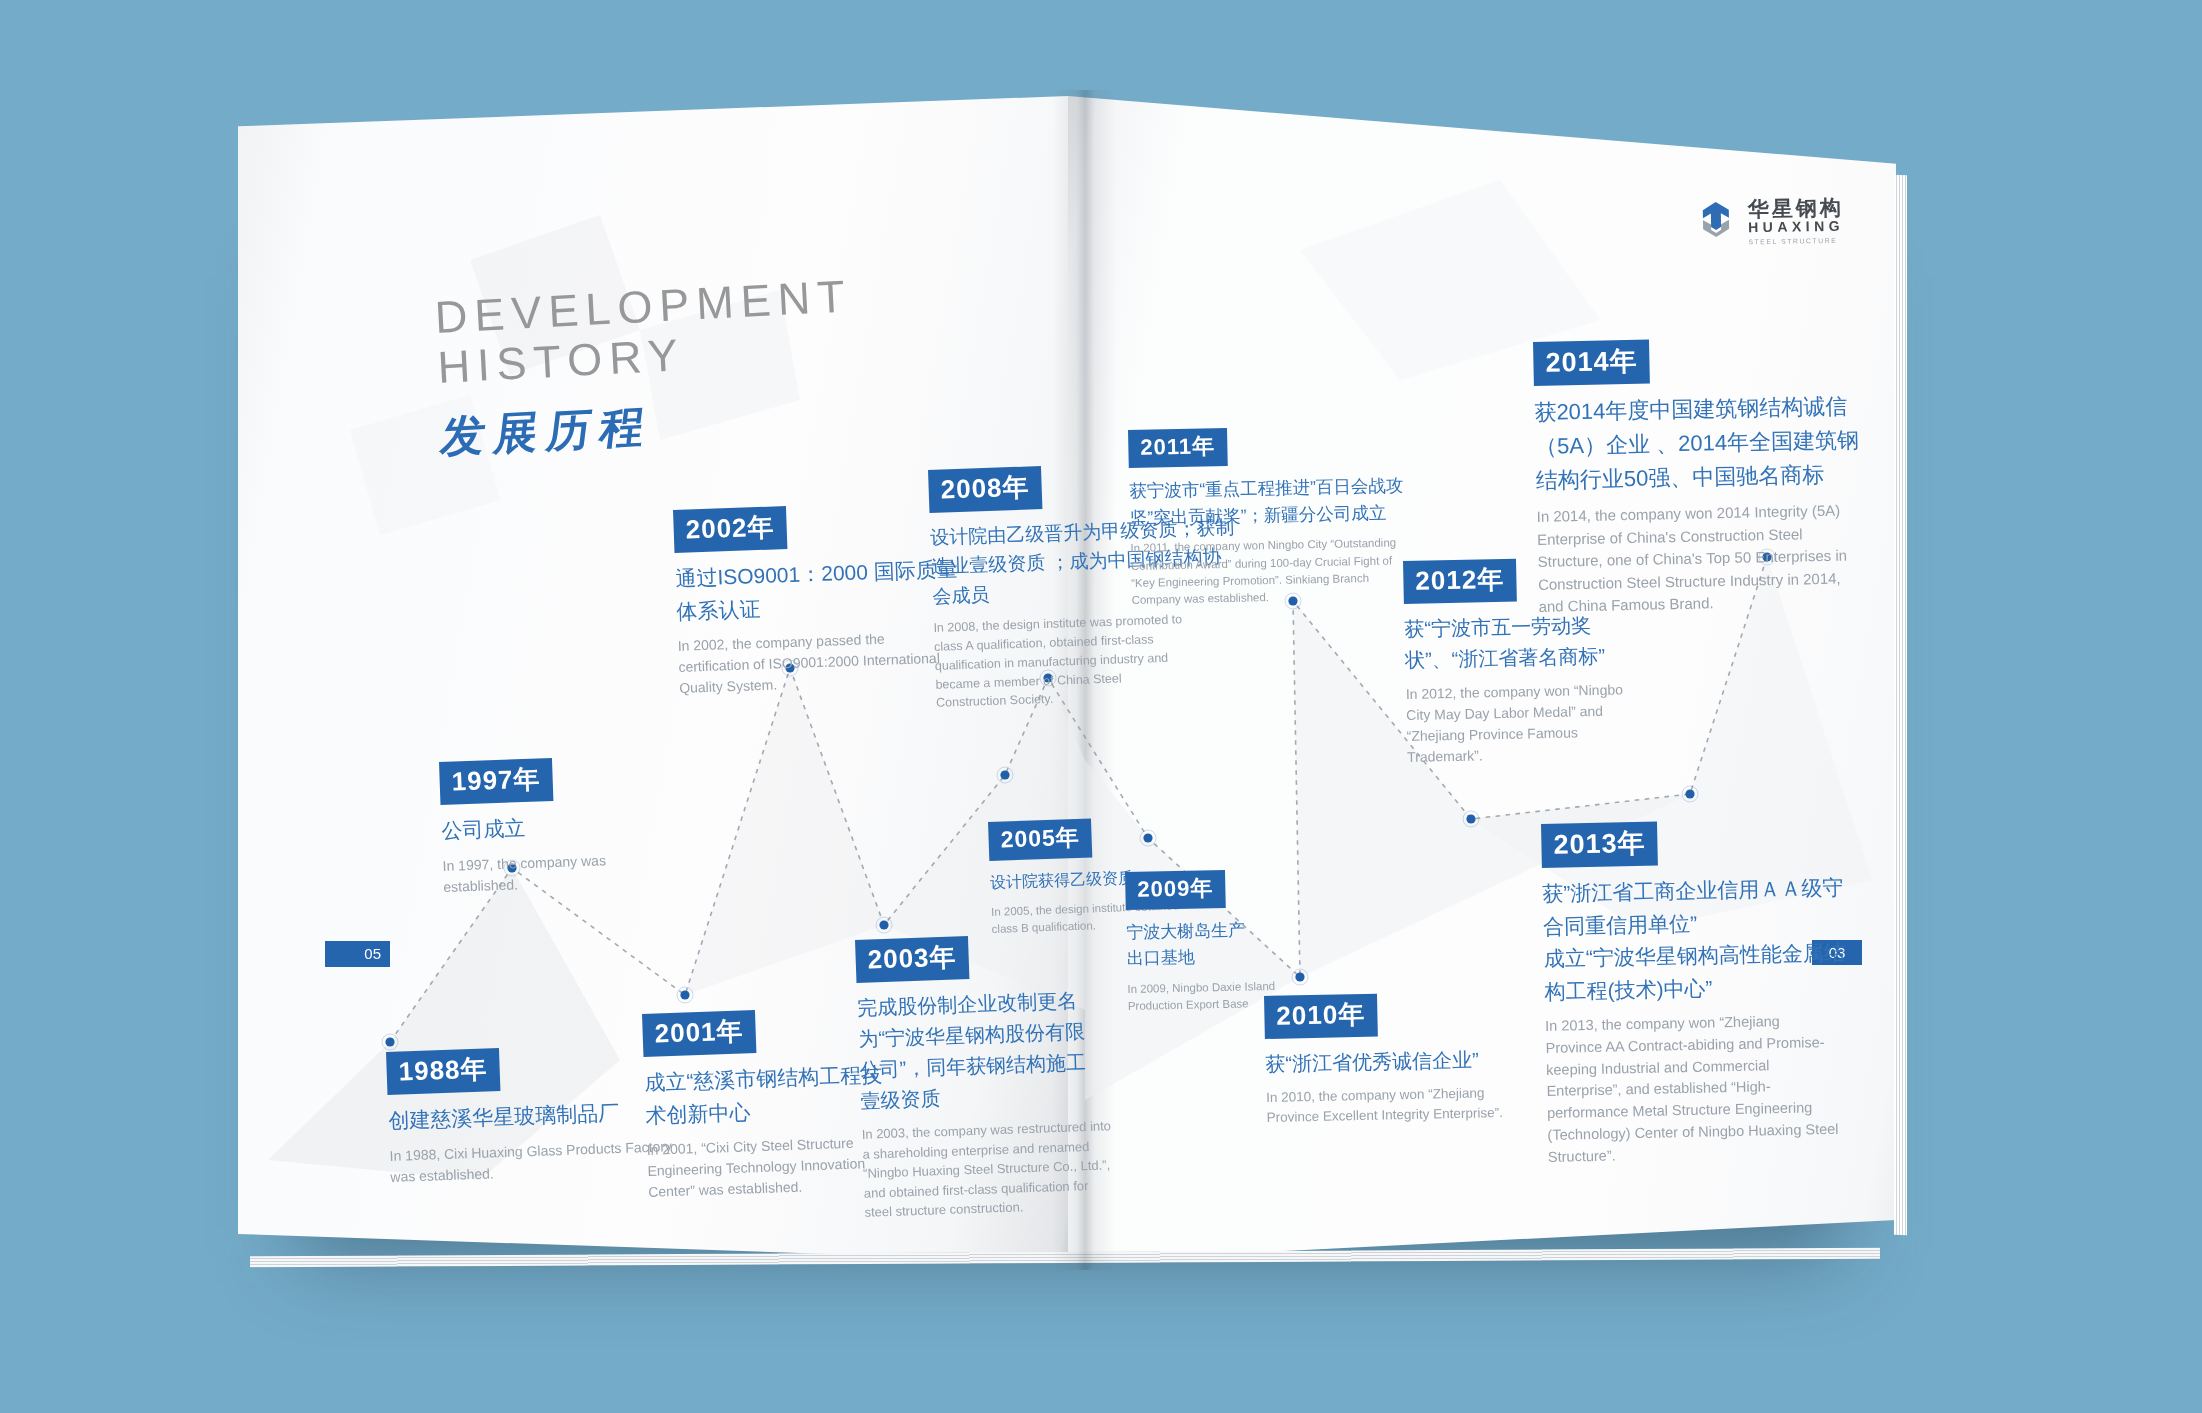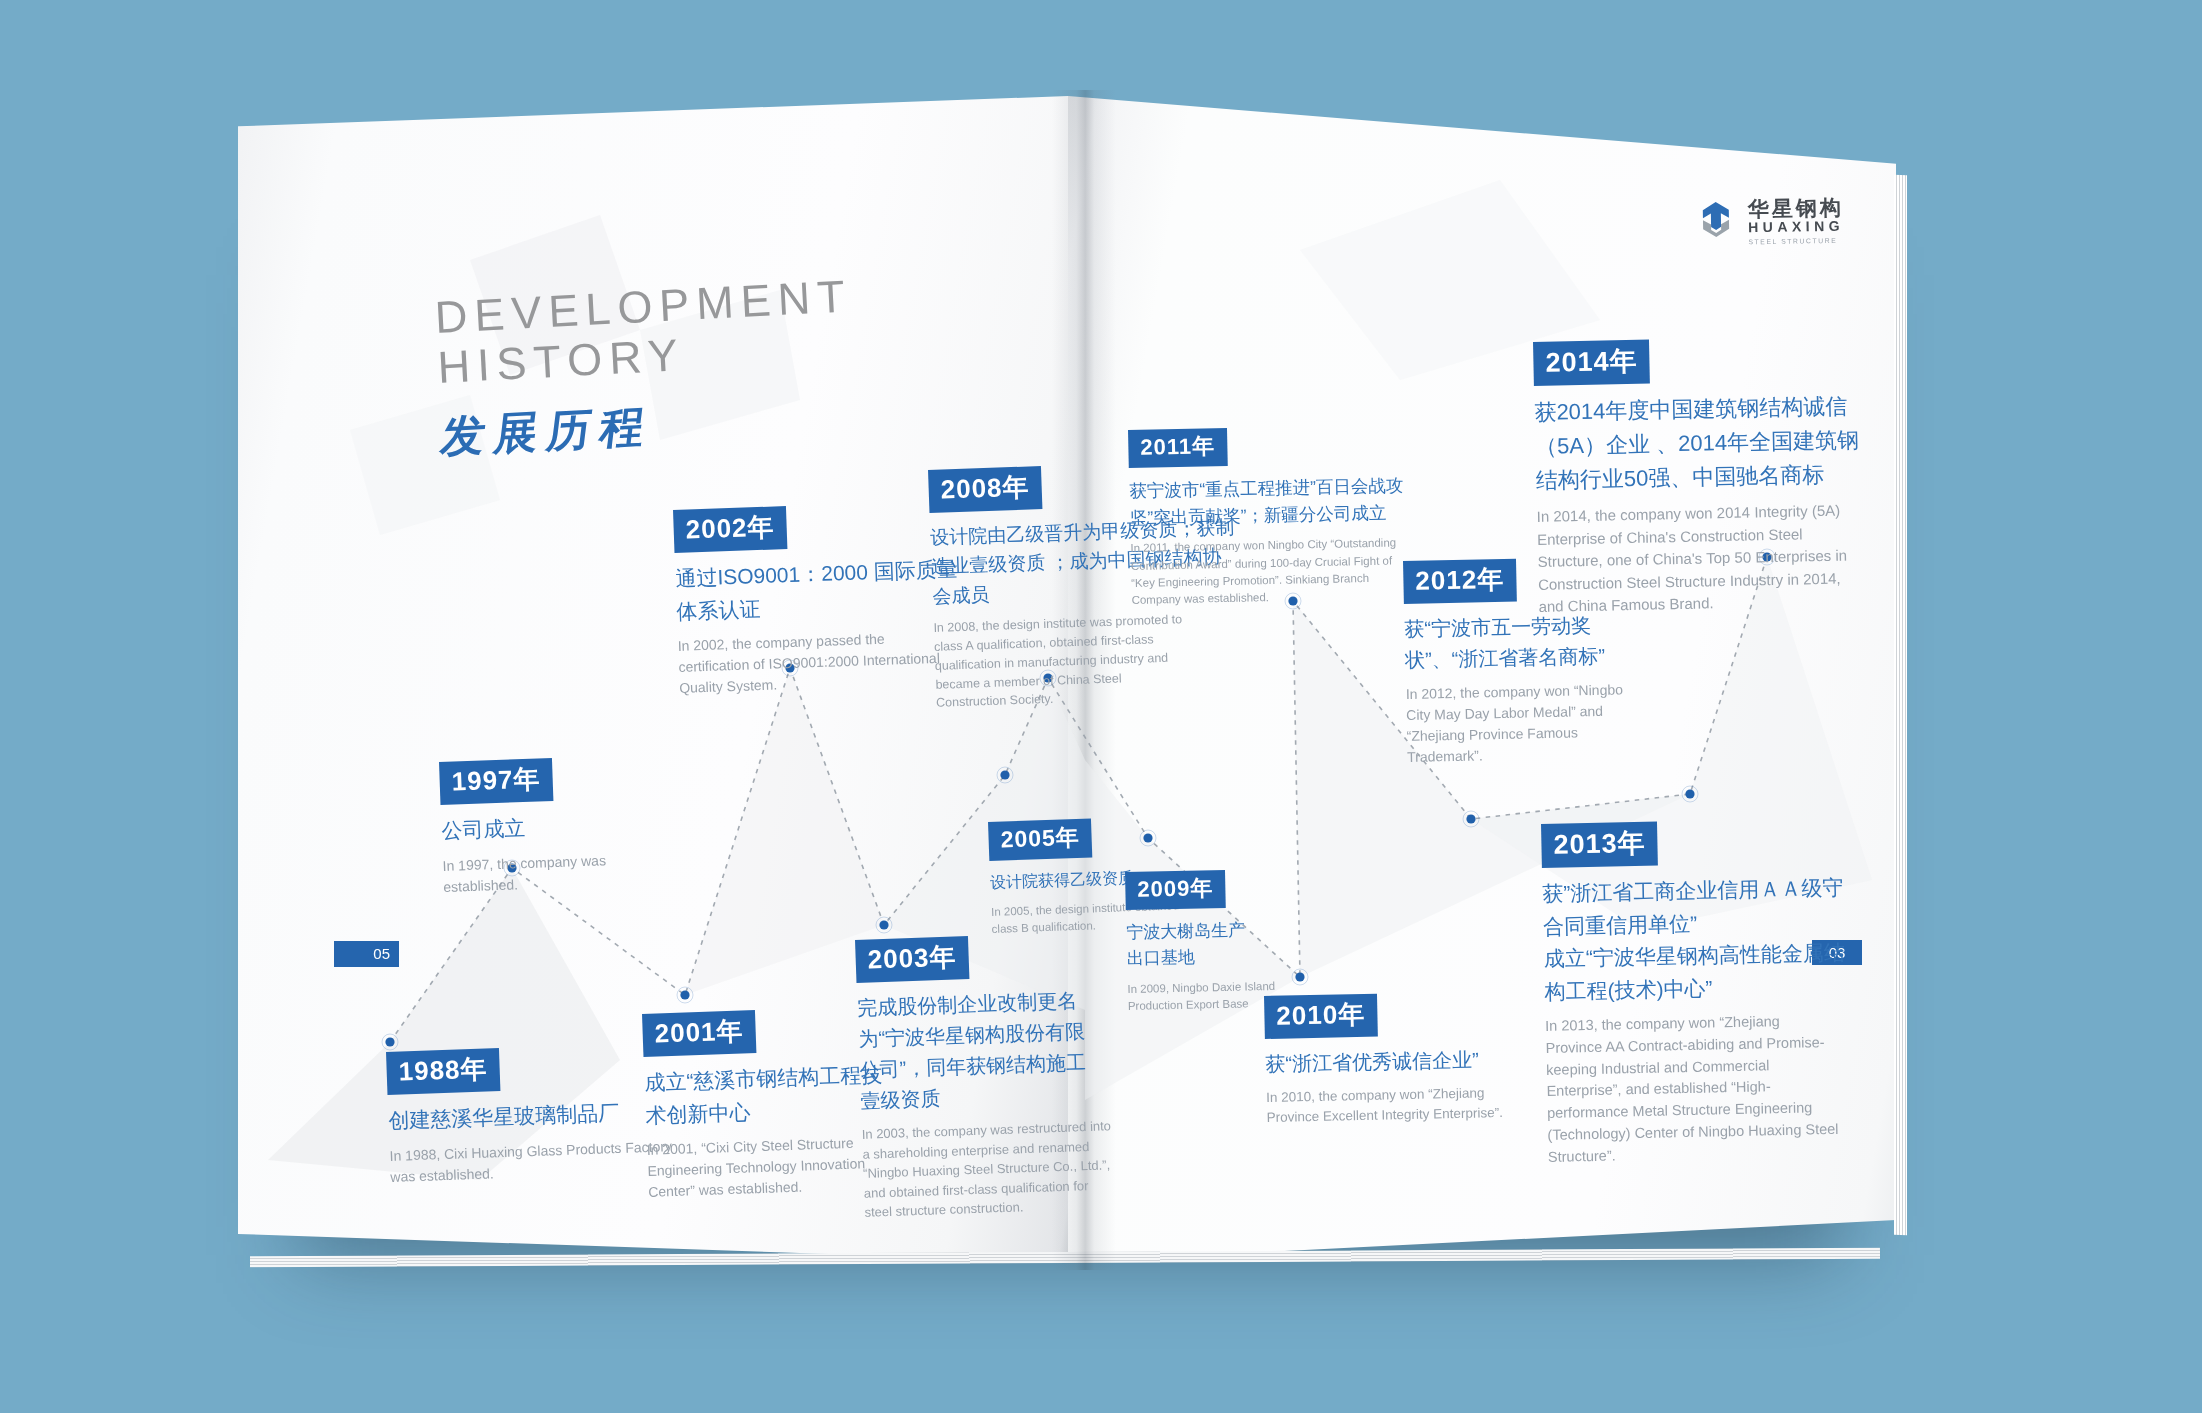--- a/index.html
+++ b/index.html
@@ -40,21 +40,21 @@
   
   #logo{position:absolute;left:1693px;top:196px;display:flex;align-items:center;gap:9px;
        transform:rotate(-1deg);}
   #logo .ltxt{display:flex;flex-direction:column;line-height:1.12;}
   .logo-zh{font-size:21px;font-weight:bold;color:#464b51;letter-spacing:3px;}
   .logo-en{font-size:14px;font-weight:bold;color:#464b51;letter-spacing:4.5px;}
   .logo-sub{font-size:6.8px;color:#9aa2ab;letter-spacing:1.6px;margin-top:2px;}
 
   
   .page-num{position:absolute;background:#2565ae;color:#fff;font-size:15px;}
-  #pn-left{left:334px;top:941px;width:56px;height:26px;line-height:26px;text-align:right;padding-right:9px;}
+  #pn-left{left:325px;top:941px;width:56px;height:26px;line-height:26px;text-align:right;padding-right:9px;}
   #pn-right{left:1812px;top:940px;width:50px;height:25px;line-height:25px;text-align:center;}
 
   
   .entry{position:absolute;transform-origin:0 0;}
   .tilt-left{transform:rotate(-2deg);}
   .tilt-right{transform:rotate(-1.2deg);}
   .entry .badge{display:inline-block;background:#2565ae;color:#fff;font-weight:bold;
        font-size:26px;letter-spacing:1px;padding:3px 12px 5px;}
   .entry .zh{color:#3273b8;font-size:21px;line-height:1.55;margin-top:10px;font-weight:500;white-space:pre-line;}
   .entry .en{color:#9aa2ab;font-size:14px;line-height:1.5;margin-top:8px;}

